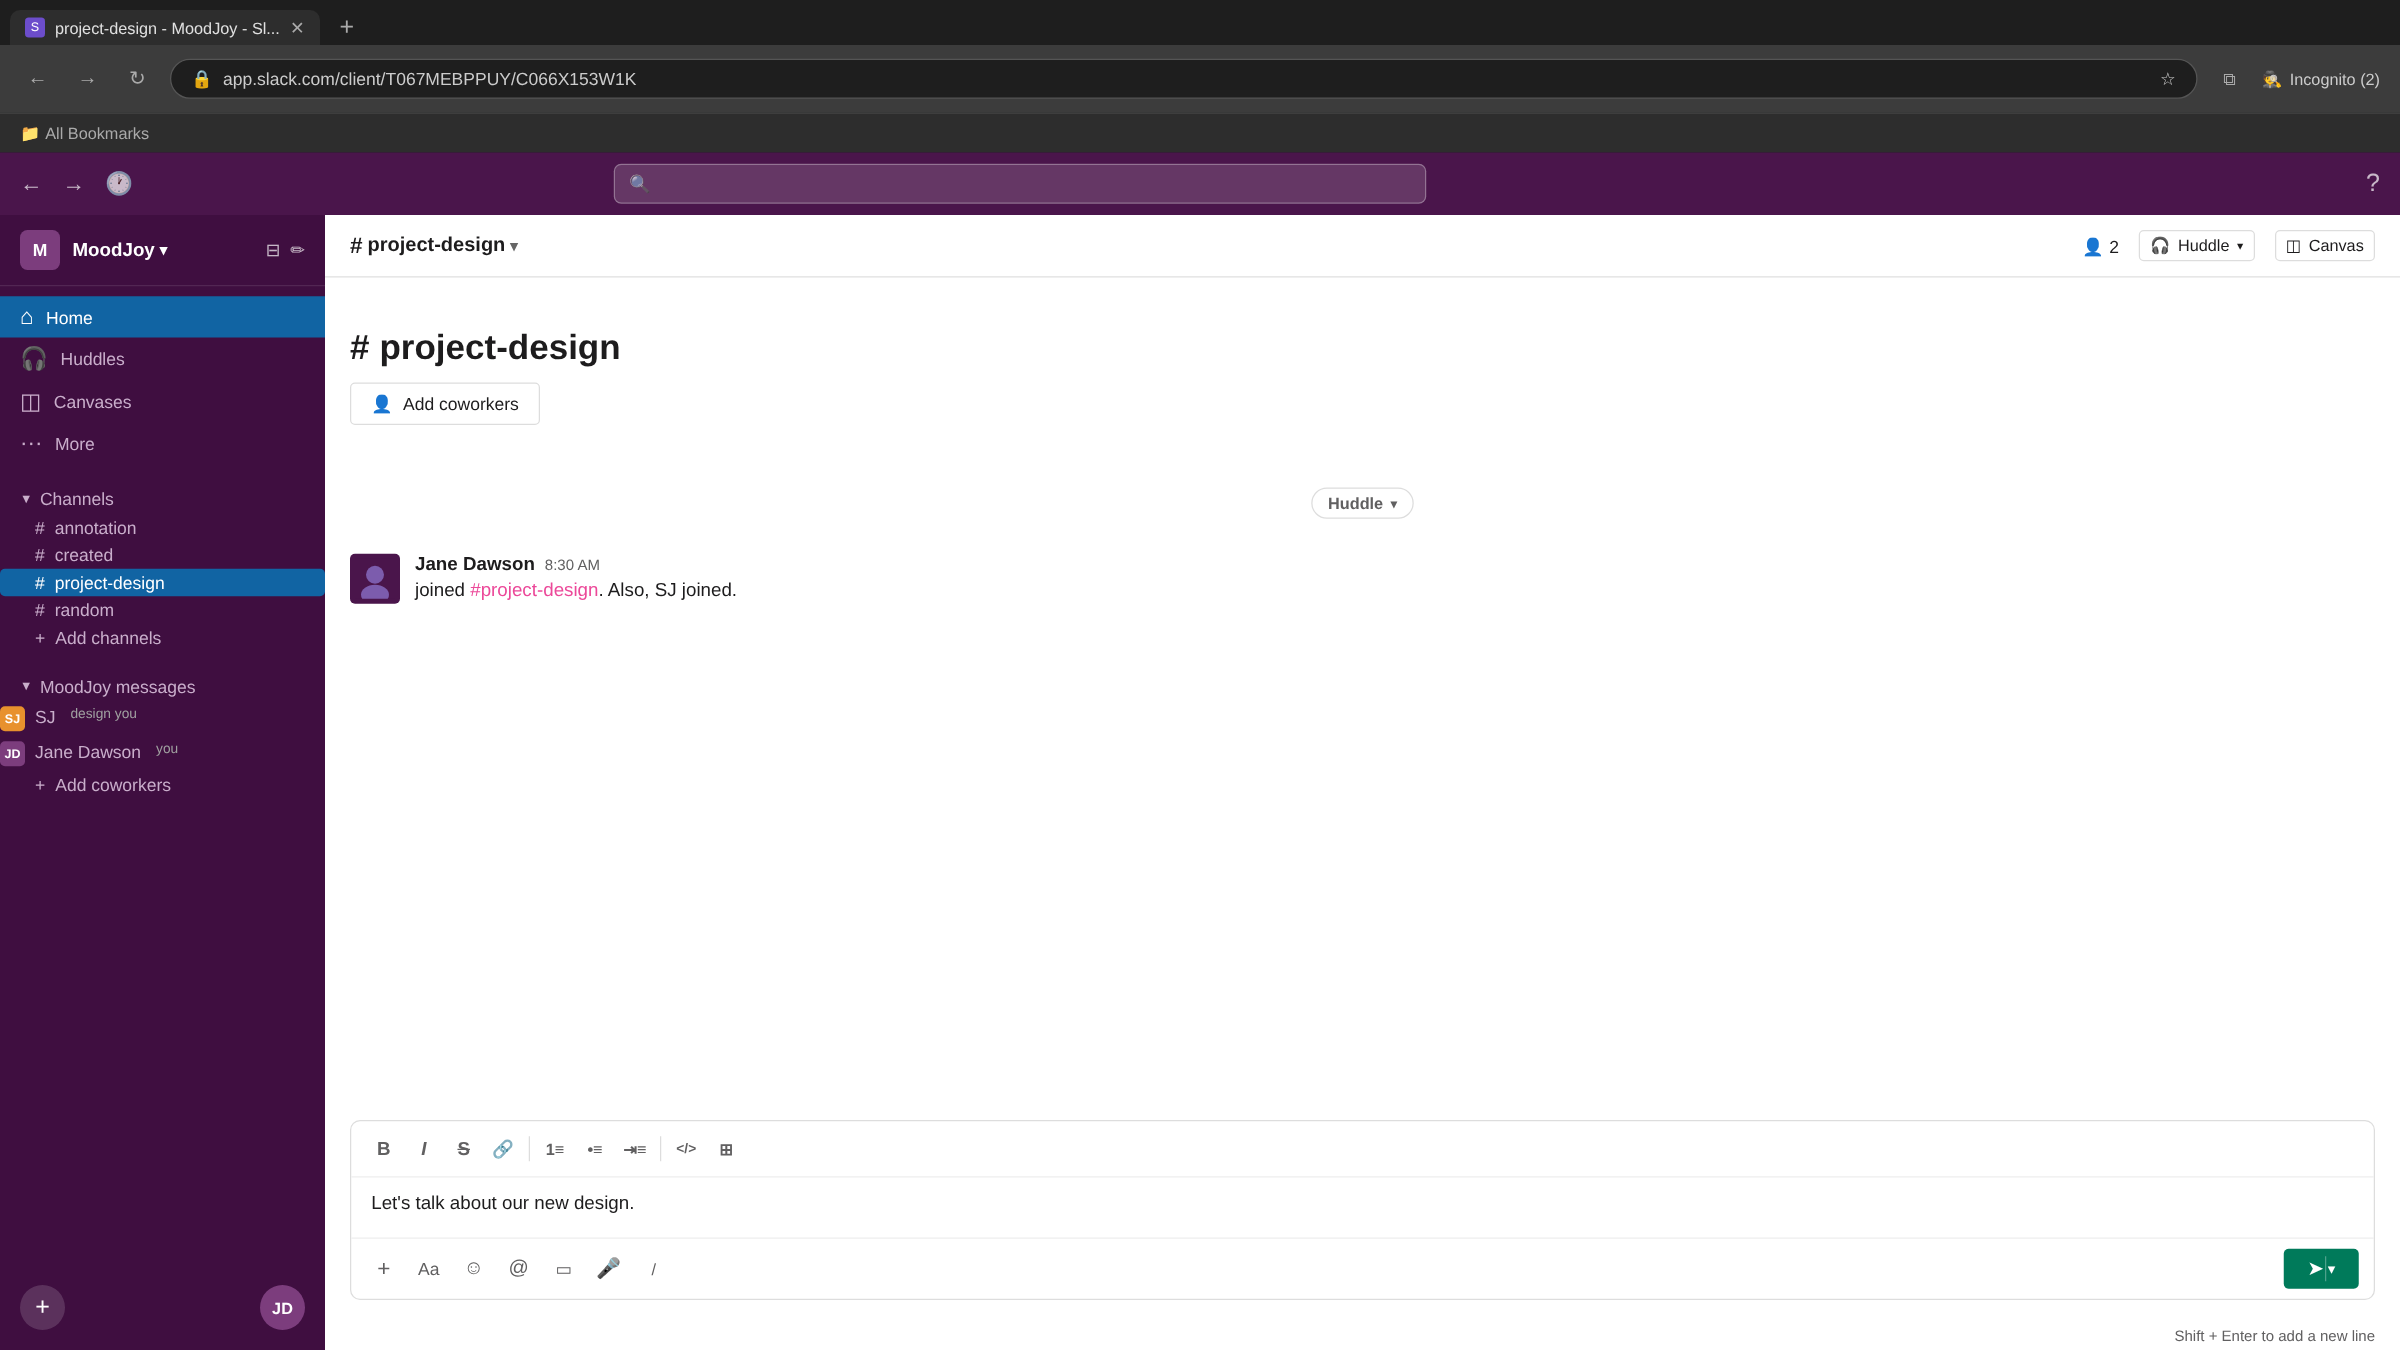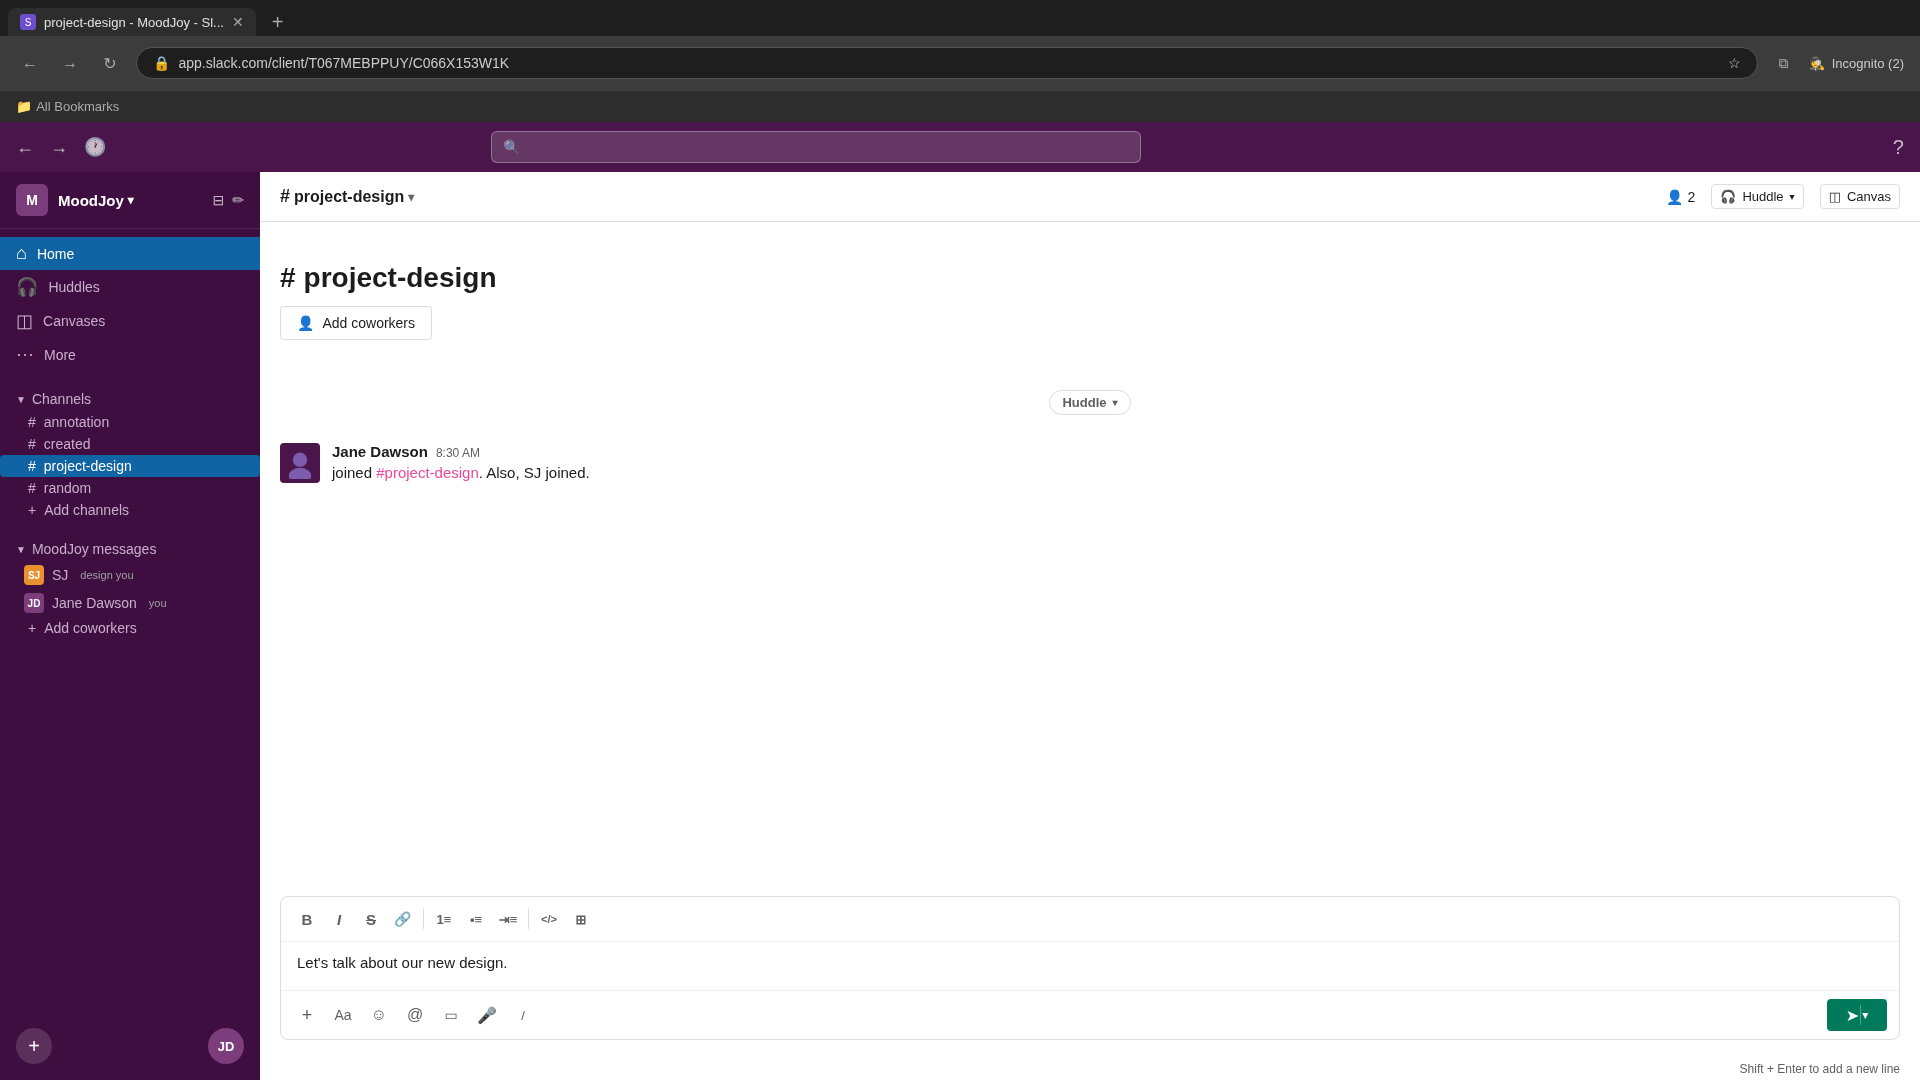--- a/index.html
+++ b/index.html
@@ -44,21 +44,21 @@
     .section-header { display: flex; align-items: center; gap: 6px; padding: 4px 16px; color: #c9aecb; font-size: 14px; cursor: pointer; }
     .section-header .arrow { font-size: 10px; }
     .channel-item { display: flex; align-items: center; gap: 8px; padding: 3px 16px 3px 28px; cursor: pointer; color: #c9aecb; font-size: 14px; border-radius: 4px; }
     .channel-item.active { background: #1164a3; color: white; }
     .channel-item .hash { font-size: 14px; color: #c9aecb; }
     .channel-item.active .hash { color: white; }
 
     .add-item { display: flex; align-items: center; gap: 8px; padding: 3px 16px 3px 28px; cursor: pointer; color: #c9aecb; font-size: 14px; }
 
     .dm-section { padding: 8px 0; }
-    .dm-item { display: flex; align-items: center; gap: 8px; padding: 4px 24px; cursor: pointer; color: #c9aecb; font-size: 14px; }
+    .dm-item { display: flex; align-items: flex-start; gap: 8px; padding: 4px 0; cursor: pointer; color: #c9aecb; font-size: 14px; }
     .dm-avatar { width: 20px; height: 20px; border-radius: 4px; display: flex; align-items: center; justify-content: center; font-size: 10px; font-weight: bold; color: white; flex-shrink: 0; }
     .dm-avatar.sj { background: #e8912d; }
     .dm-avatar.jd { background: #7c3d7d; }
     .dm-status { font-size: 11px; color: #a0a0a0; margin-left: 4px; }
     .add-workspace { width: 36px; height: 36px; border-radius: 50%; background: rgba(255,255,255,0.15); display: flex; align-items: center; justify-content: center; color: white; font-size: 20px; cursor: pointer; }
 
     
     .main-content { flex: 1; background: white; display: flex; flex-direction: column; margin-top: 50px; }
     .channel-header { padding: 12px 20px; border-bottom: 1px solid #e0e0e0; display: flex; align-items: center; gap: 8px; background: white; }
     .channel-title { font-size: 16px; font-weight: 700; color: #1d1c1d; display: flex; align-items: center; gap: 4px; }

